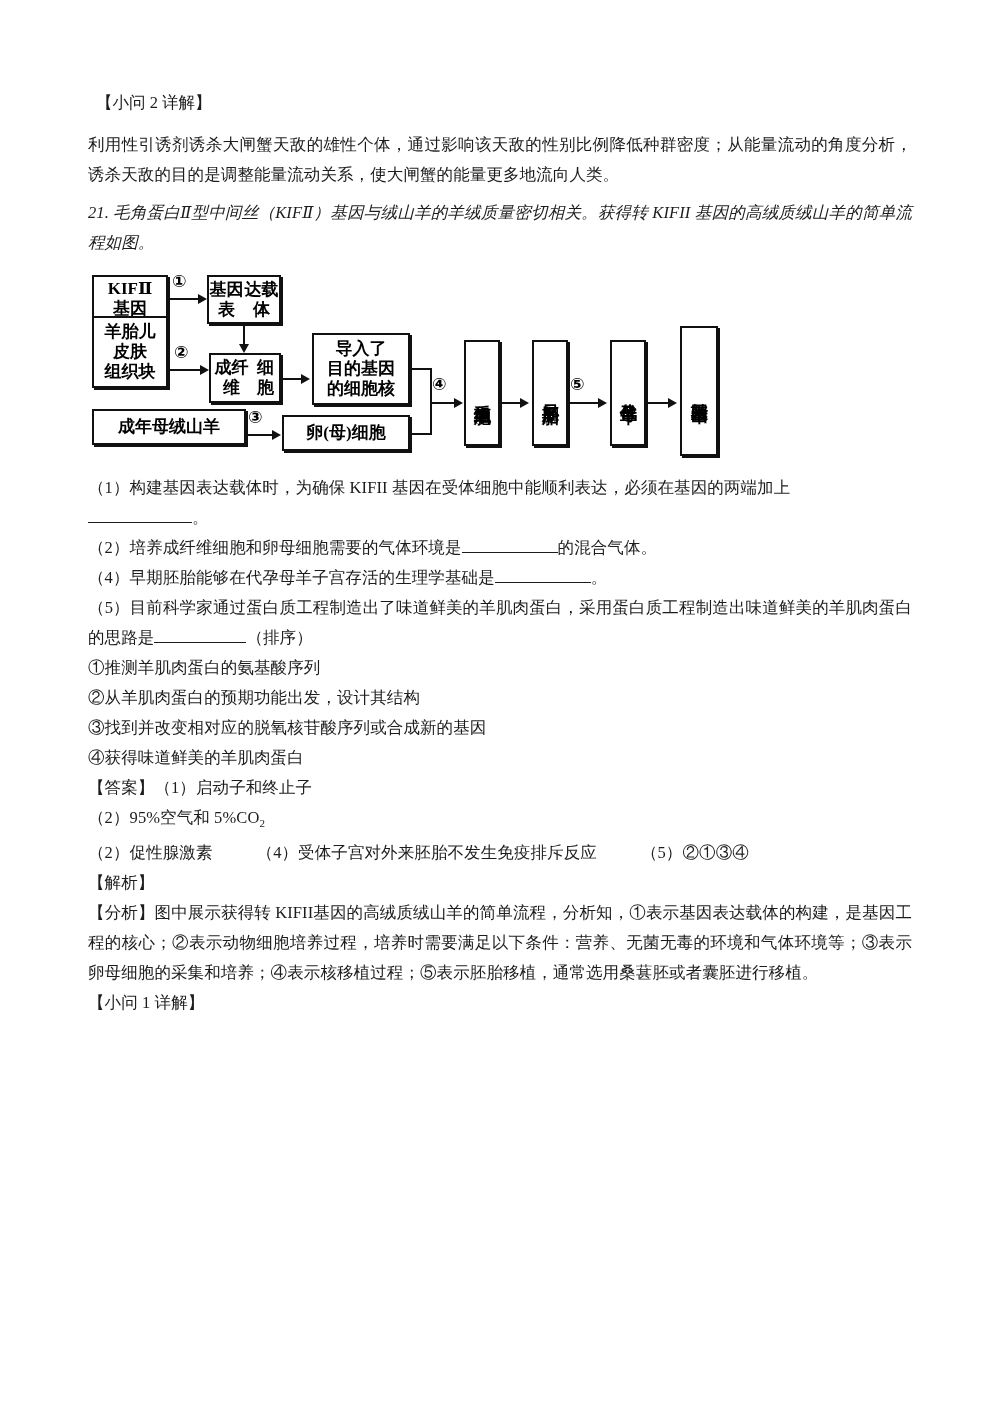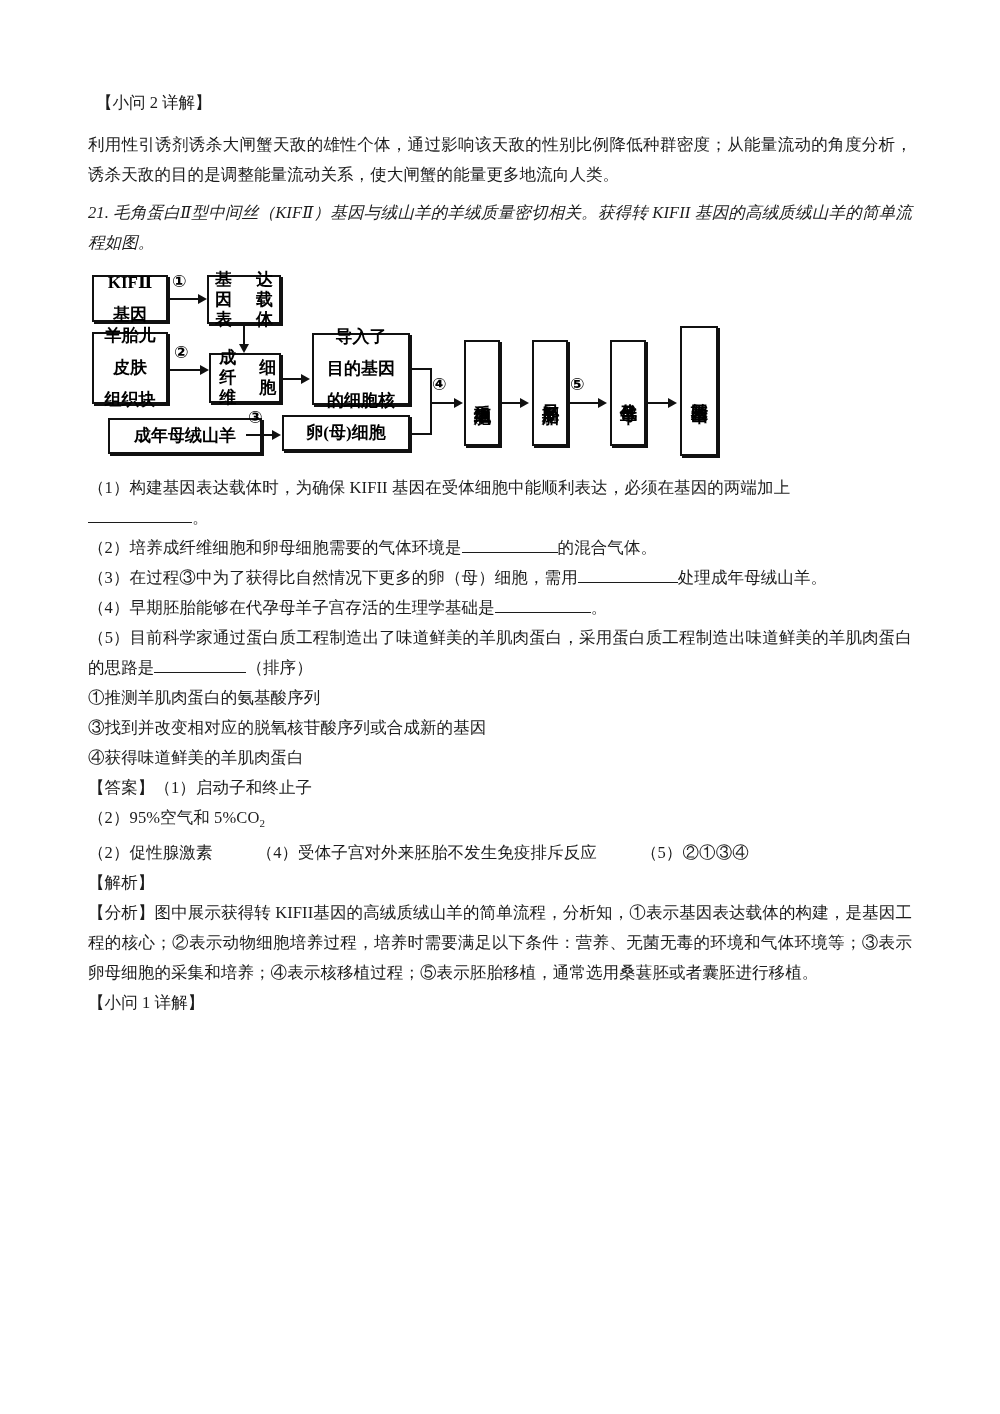--- a/index.html
+++ b/index.html
@@ -68,21 +68,20 @@
     display: flex;
     align-items: center;
     justify-content: center;
     text-align: center;
     font-family: "Liberation Serif", "DejaVu Serif", serif;
     font-weight: bold;
     font-size: 17px;
     line-height: 20px;
     color: #000;
     letter-spacing: 0px;
-    gap: 12px;
   }
   .fbox.dbl {
     box-shadow: 2px 2px 0 0 #111;
   }
   .fbox.vtext {
     writing-mode: vertical-rl;
     text-orientation: upright;
     line-height: 22px;
     letter-spacing: 1px;
     padding: 2px 0;
@@ -147,21 +146,21 @@
     <span class="cnum" style="left:84px; top:9px;">①</span>
 
     <div class="fbox dbl" style="left:119px; top:11px; width:74px; height:49px; ">
       <span class="ln">基因表</span>
       <span class="ln">达载体</span>
     </div>
 
     <div class="vline" style="left:155px; top:60px; height:22px;"></div>
     <div class="arrow-d" style="left:151px; top:80px;"></div>
 
-    <div class="fbox dbl" style="left:4px; top:68px; width:76px; height:72px; flex-direction:column;text-align:right;">
+    <div class="fbox dbl" style="left:4px; top:52px; width:76px; height:72px; flex-direction:column;text-align:right;">
       <span class="ln">羊胎儿</span>
       <span class="ln">皮肤</span>
       <span class="ln">组织块</span>
     </div>
 
     <div class="hline" style="left:80px; top:105px; width:34px;"></div>
     <div class="arrow-r" style="left:112px; top:101px;"></div>
     <span class="cnum" style="left:86px; top:80px;">②</span>
 
     <div class="fbox dbl" style="left:121px; top:89px; width:72px; height:50px; flex-direction:row;">
@@ -171,21 +170,21 @@
 
     <div class="hline" style="left:193px; top:114px; width:22px;"></div>
     <div class="arrow-r" style="left:213px; top:110px;"></div>
 
     <div class="fbox dbl" style="left:224px; top:69px; width:98px; height:72px; flex-direction:column;">
       <span class="ln">导入了</span>
       <span class="ln">目的基因</span>
       <span class="ln">的细胞核</span>
     </div>
 
-    <div class="fbox dbl" style="left:4px; top:154px; width:154px; height:36px;margin-left:16px;">
+    <div class="fbox dbl" style="left:4px; top:145px; width:154px; height:36px;">
       <span class="ln">成年母绒山羊</span>
     </div>
 
     <div class="hline" style="left:158px; top:170px; width:28px;"></div>
     <div class="arrow-r" style="left:184px; top:166px;"></div>
     <span class="cnum" style="left:160px; top:145px;">③</span>
 
     <div class="fbox dbl" style="left:194px; top:151px; width:128px; height:36px;">
       <span class="ln">卵(母)细胞</span>
     </div>
@@ -229,33 +228,31 @@
     <span>（1）</span><span>构建基因表达载体时，为确保 KIFII 基因在受体细胞中能顺利表达，必须在基因的两端加上</span>
   </p>
   <p class="para">
     <span class="blank w1"></span><span>。</span>
   </p>
 
   <p class="para">
     <span>（2）</span><span>培养成纤维细胞和卵母细胞需要的气体环境是</span><span class="blank w2"></span><span>的混合气体。</span>
   </p>
 
-  <p class="para">
-    <span>（3）</span><span>在过程③中为了获得比自然情况下更多的卵（母）细胞，需用</span><span class="blank w3"></span><span>处理成年母绒山羊。</span>
-  </p>
 
   <p class="para">
     <span>（4）</span><span>早期胚胎能够在代孕母羊子宫存活的生理学基础是</span><span class="blank w4"></span><span>。</span>
   </p>
 
   <p class="para">
     <span>（5）</span><span>目前科学家通过蛋白质工程制造出了味道鲜美的羊肌肉蛋白，采用蛋白质工程制造出味道鲜美的羊肌肉蛋白的思路是</span><span class="blank w5"></span><span>（排序）</span>
   </p>
 
   <p class="para">①推测羊肌肉蛋白的氨基酸序列</p>
+  <p class="para">②从羊肌肉蛋白的预期功能出发，设计其结构</p>
   <p class="para">③找到并改变相对应的脱氧核苷酸序列或合成新的基因</p>
   <p class="para">④获得味道鲜美的羊肌肉蛋白</p>
 
   <p class="para">
     <span>【答案】</span><span>（1）启动子和终止子</span>
   </p>
 
   <p class="para">
     <span>（2）95%空气和 5%CO</span><span class="sub">2</span>
   </p>

